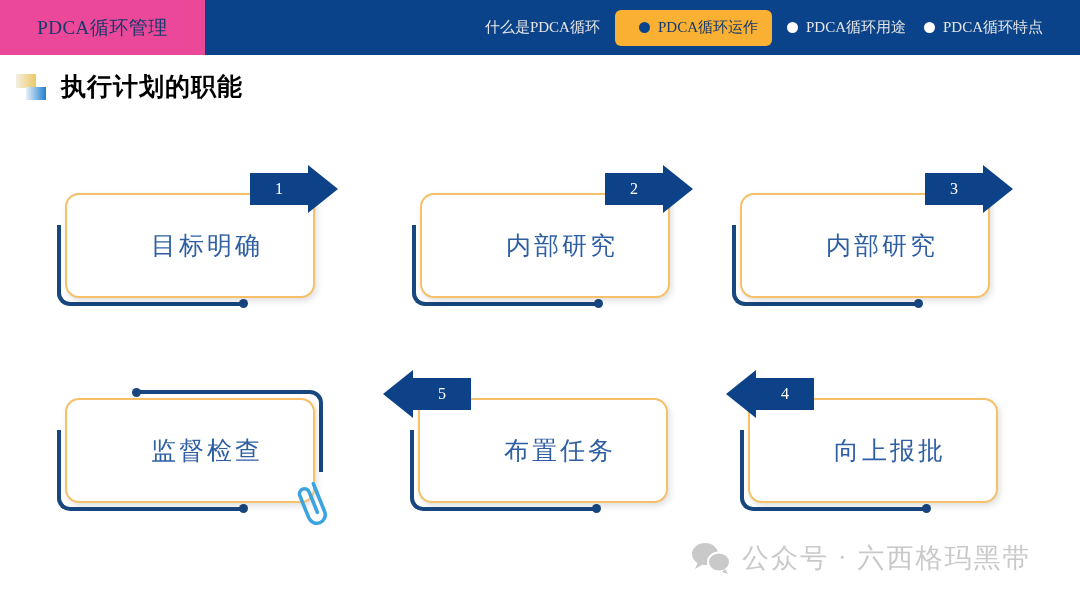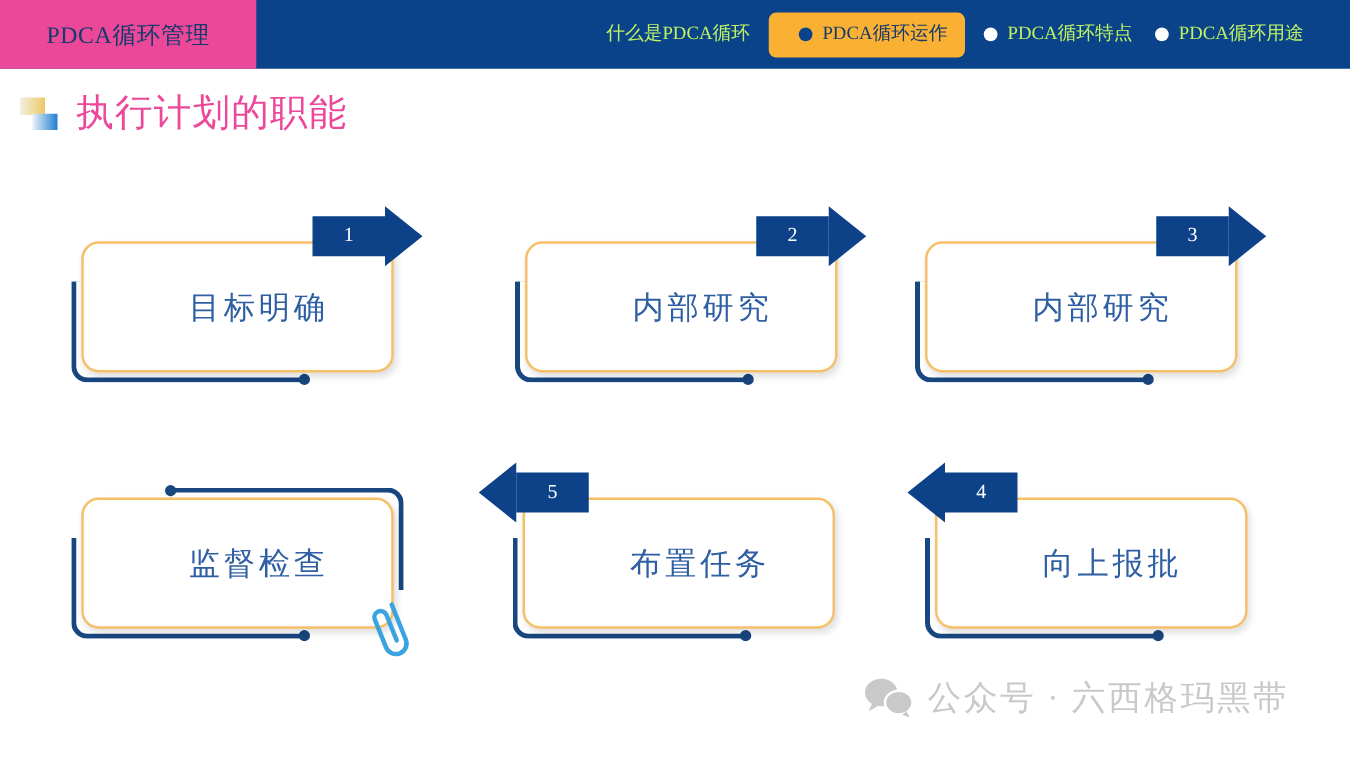--- a/index.html
+++ b/index.html
@@ -19,41 +19,41 @@
     background:#ec4899;
     display:flex;align-items:center;justify-content:center;
     color:#143A6B;font-size:19px;letter-spacing:.5px;
   }
   .nav{
     position:absolute;right:28px;top:0;height:55px;
     display:flex;align-items:center;gap:0;
   }
   .nav-item{
     display:flex;align-items:center;gap:8px;
-    color:#bef264;font-size:15px;white-space:nowrap;
+    color:#e5e5e5;font-size:15px;white-space:nowrap;
     padding:0 9px;height:55px;
   }
   .nav-item .lbl{line-height:1;}
   .dot{width:11px;height:11px;border-radius:50%;background:#ffffff;flex:0 0 auto;display:inline-block;}
   .nav-item.active{
     background:#FAB033;color:#143A6B;
     border-radius:6px;height:36px;align-self:center;
     padding:0 14px 0 24px;margin:0 6px;
   }
   .nav-item.active .dot{background:#0A4389;}
 
   
   .sec-title{position:absolute;left:16px;top:70px;display:flex;align-items:center;gap:13px;}
   .sec-mark{position:relative;width:32px;height:30px;flex:0 0 auto;}
   .sec-mark i{position:absolute;display:block;}
   .sec-mark .sq-gold{left:0;top:2px;width:20px;height:14px;
     background:linear-gradient(90deg,#f3efe3 0%,#ecc964 100%);}
   .sec-mark .sq-blue{left:10px;top:15px;width:20px;height:13px;
     background:linear-gradient(90deg,#e9f1f8 0%,#1f7fd0 100%);}
-  .sec-title h1{margin:0;font-size:30px;color:#ec4899;font-weight:normal;letter-spacing:1px;
+  .sec-title h1{margin:0;font-size:25px;color:#000000;font-weight:bold;letter-spacing:1px;
     font-family:"Liberation Serif","DejaVu Serif",serif;}
 
   
   .card{position:absolute;width:250px;height:105px;}
   
   .acc-bl{
     position:absolute;left:-8px;top:32px;width:186px;height:81px;
     border-left:4px solid #18467F;border-bottom:4px solid #18467F;
     border-bottom-left-radius:13px;
     box-sizing:border-box;
@@ -113,26 +113,26 @@
         <span class="lbl">什么是PDCA循环</span>
       </div>
 
       <div class="nav-item active">
         <span class="dot"></span>
         <span class="lbl">PDCA循环运作</span>
       </div>
 
       <div class="nav-item">
         <span class="dot"></span>
-        <span class="lbl">PDCA循环特点</span>
+        <span class="lbl">PDCA循环用途</span>
       </div>
 
       <div class="nav-item">
         <span class="dot"></span>
-        <span class="lbl">PDCA循环用途</span>
+        <span class="lbl">PDCA循环特点</span>
       </div>
 
     </div>
   </div>
 
   <div class="sec-title">
     <span class="sec-mark">
       <i class="sq-gold"></i>
         <i class="sq-blue"></i>
     </span>

